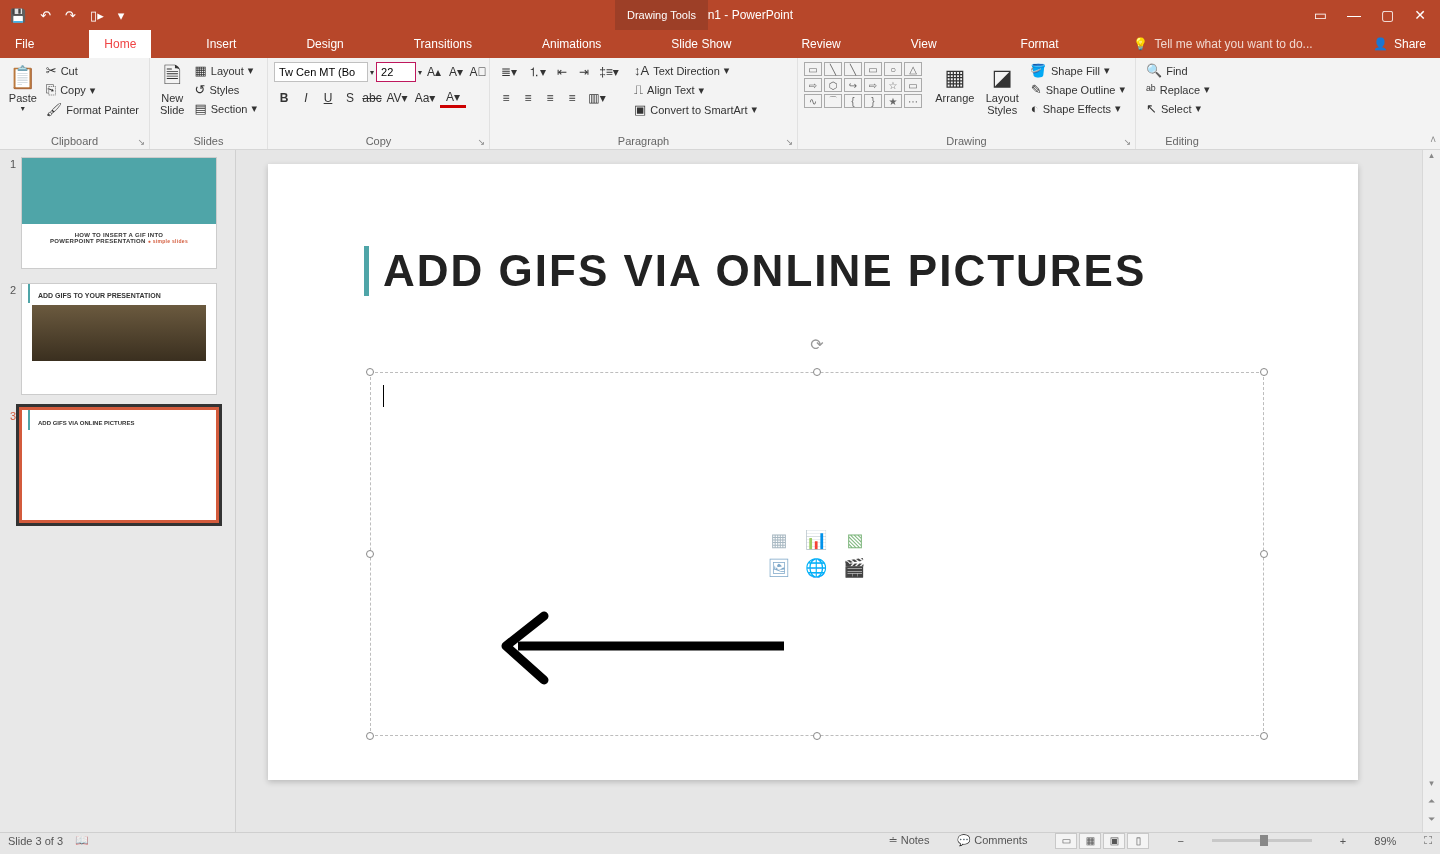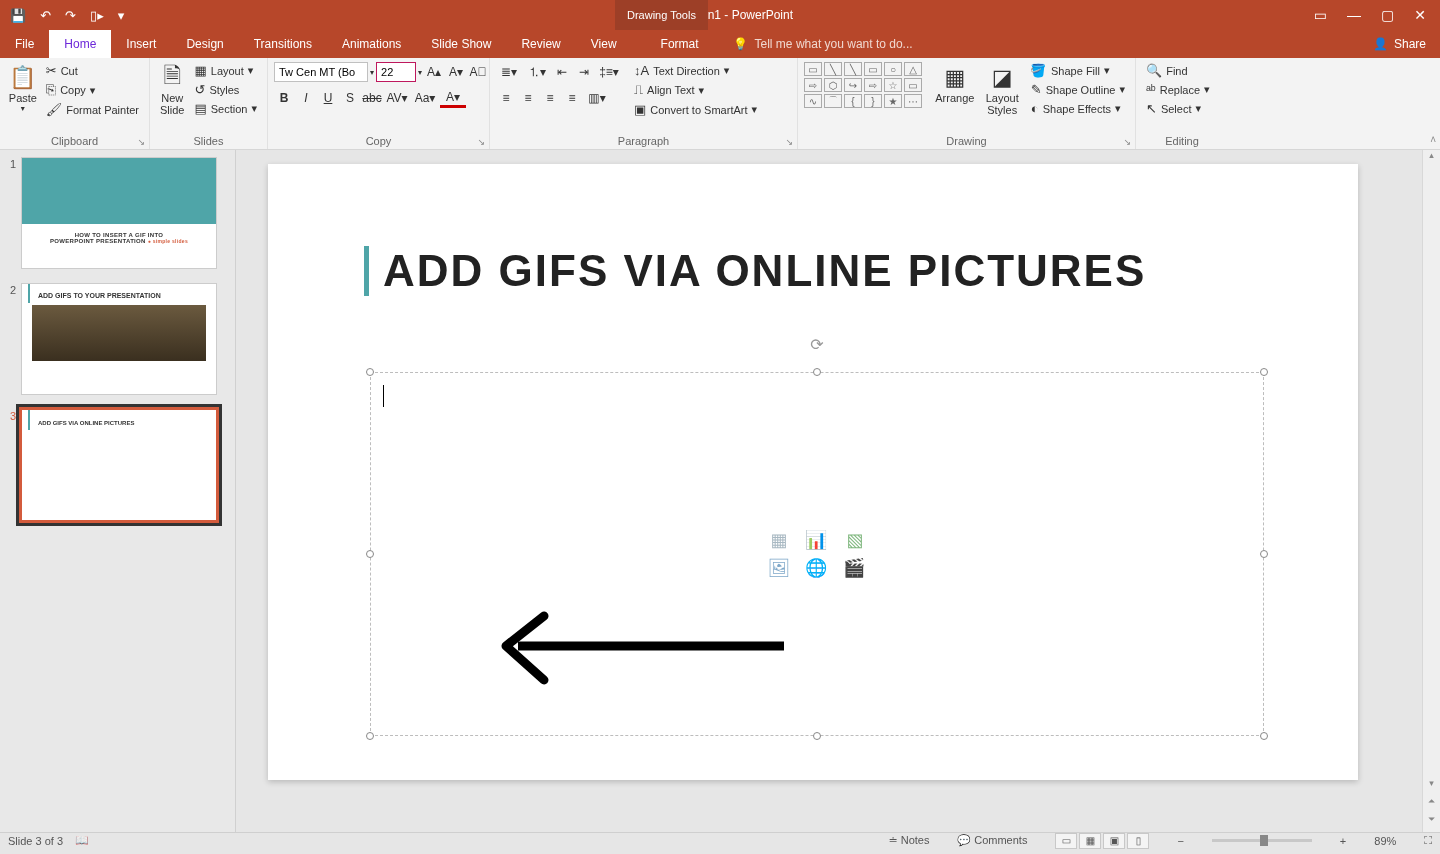--- a/index.html
+++ b/index.html
@@ -7,24 +7,24 @@
 
 
 .titlebar { height: 30px; background: #b7472a; display: flex; align-items: center; color: #fff; position: relative; }
 .titlebar .qat { display: flex; gap: 14px; padding-left: 10px; align-items: center; }
 .titlebar .qat span { font-size: 13px; }
 .titlebar .title { position: absolute; left: 50%; transform: translateX(-50%); font-size: 12px; }
 .titlebar .context { position: absolute; left: 615px; background: #9d3f27; height: 100%; padding: 0 12px; display: flex; align-items: center; font-size: 11px; }
 .titlebar .syscontrols { margin-left: auto; display: flex; gap: 20px; padding-right: 14px; font-size: 14px; }
 
 
-.tabstrip { height: 28px; background: #b7472a; display: flex; align-items: stretch; color: #fff; }
+.tabstrip { height: 28px; background: #b7472a; display: flex; align-items: stretch; color: #fff; gap: 40px; }
 .tabstrip .tab { padding: 0 15px; display: flex; align-items: center; font-size: 12px; cursor: pointer; }
 .tabstrip .tab.file { font-weight: 400; }
-.tabstrip .tab.active { background: #fff; color: #6d28d9; }
+.tabstrip .tab.active { background: #fff; color: #ef4444; }
 .tabstrip .tab.format { margin-left: 0; }
 .tellme { display: flex; align-items: center; gap: 6px; margin-left: 20px; color: #f0d8d0; font-size: 12px; }
 .share { margin-left: auto; padding: 0 14px; display: flex; align-items: center; gap: 6px; }
 
 
 .ribbon { height: 92px; background: #f3f3f3; border-bottom: 1px solid #d6d6d6; display: flex; position: relative; }
 .group { border-right: 1px solid #e1e1e1; padding: 4px 6px 2px 6px; display: flex; flex-direction: column; justify-content: space-between; }
 .group .body { display: flex; gap: 2px; align-items: flex-start; flex: 1; }
 .group .label { text-align: center; font-size: 11px; color: #666; padding-top: 2px; position: relative; }
 .group .label .launcher { position: absolute; right: -2px; bottom: 0; font-size: 9px; color: #888; }

